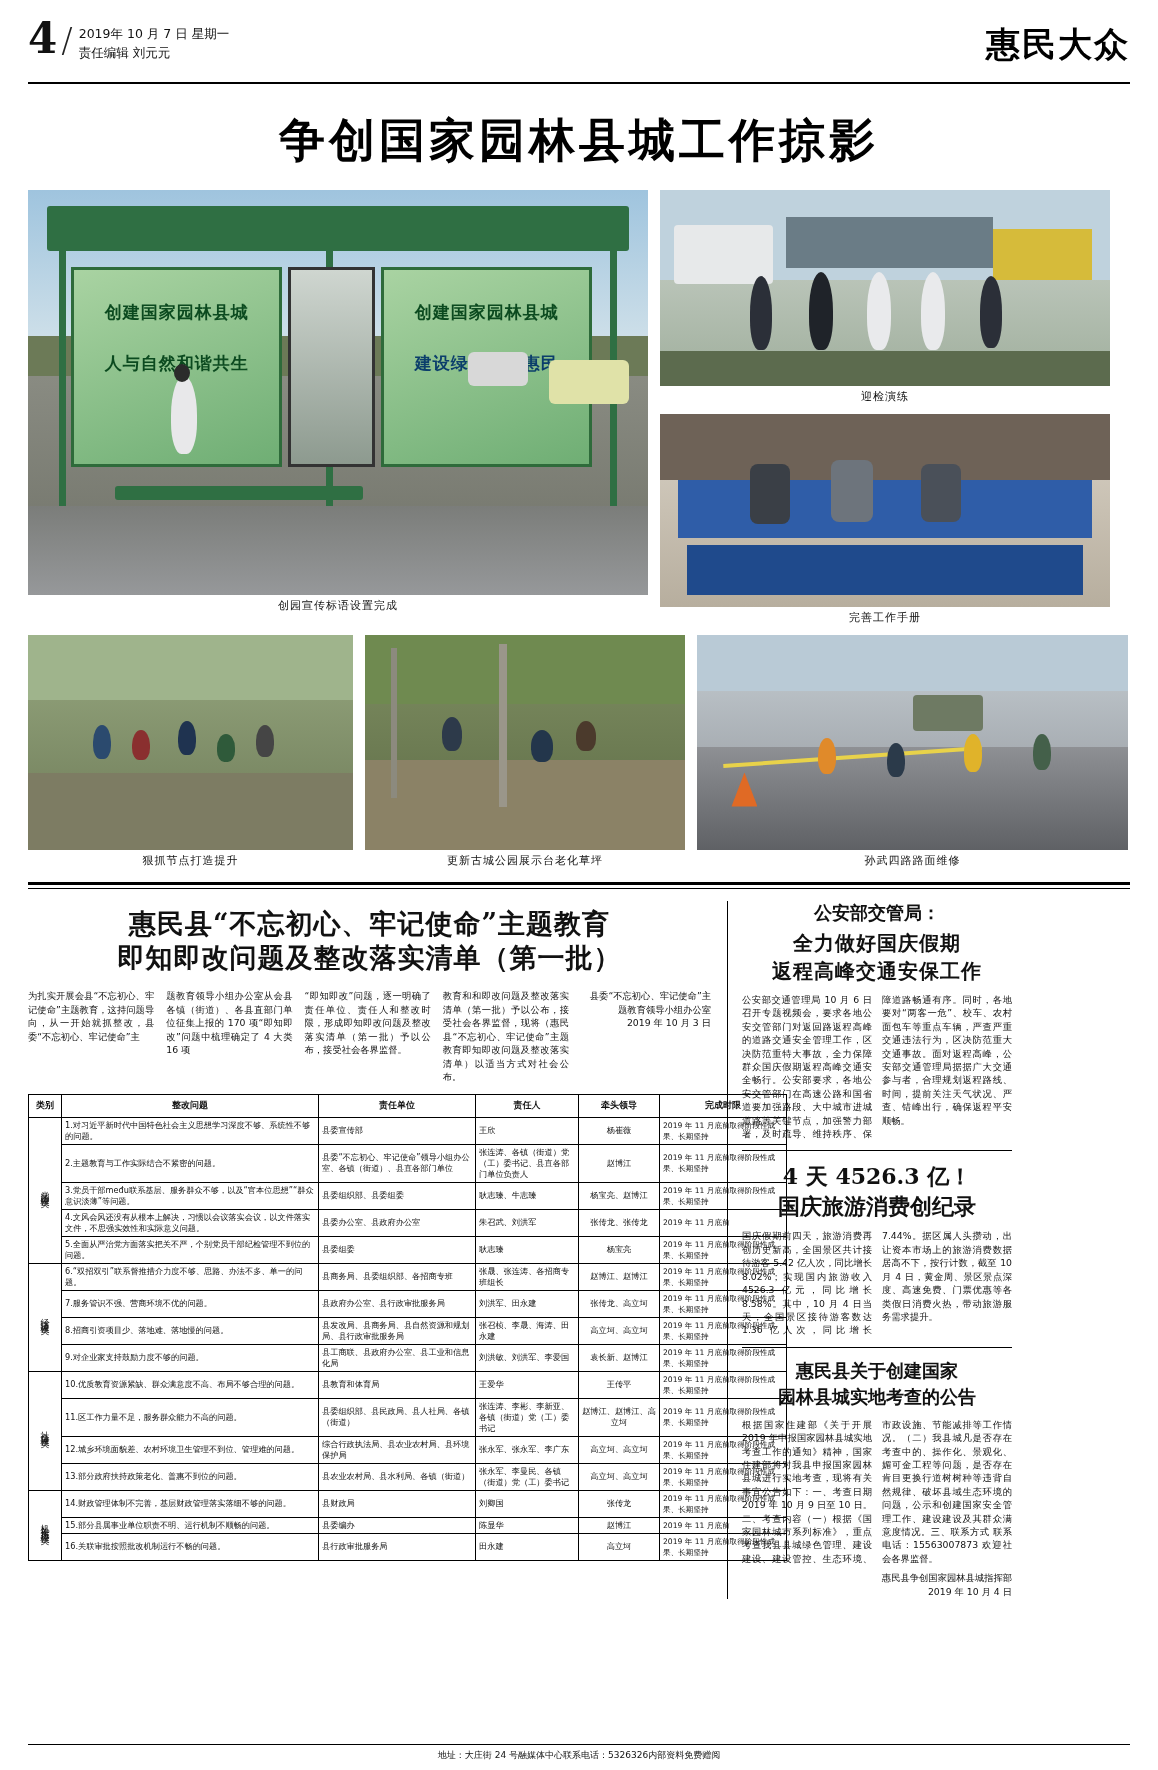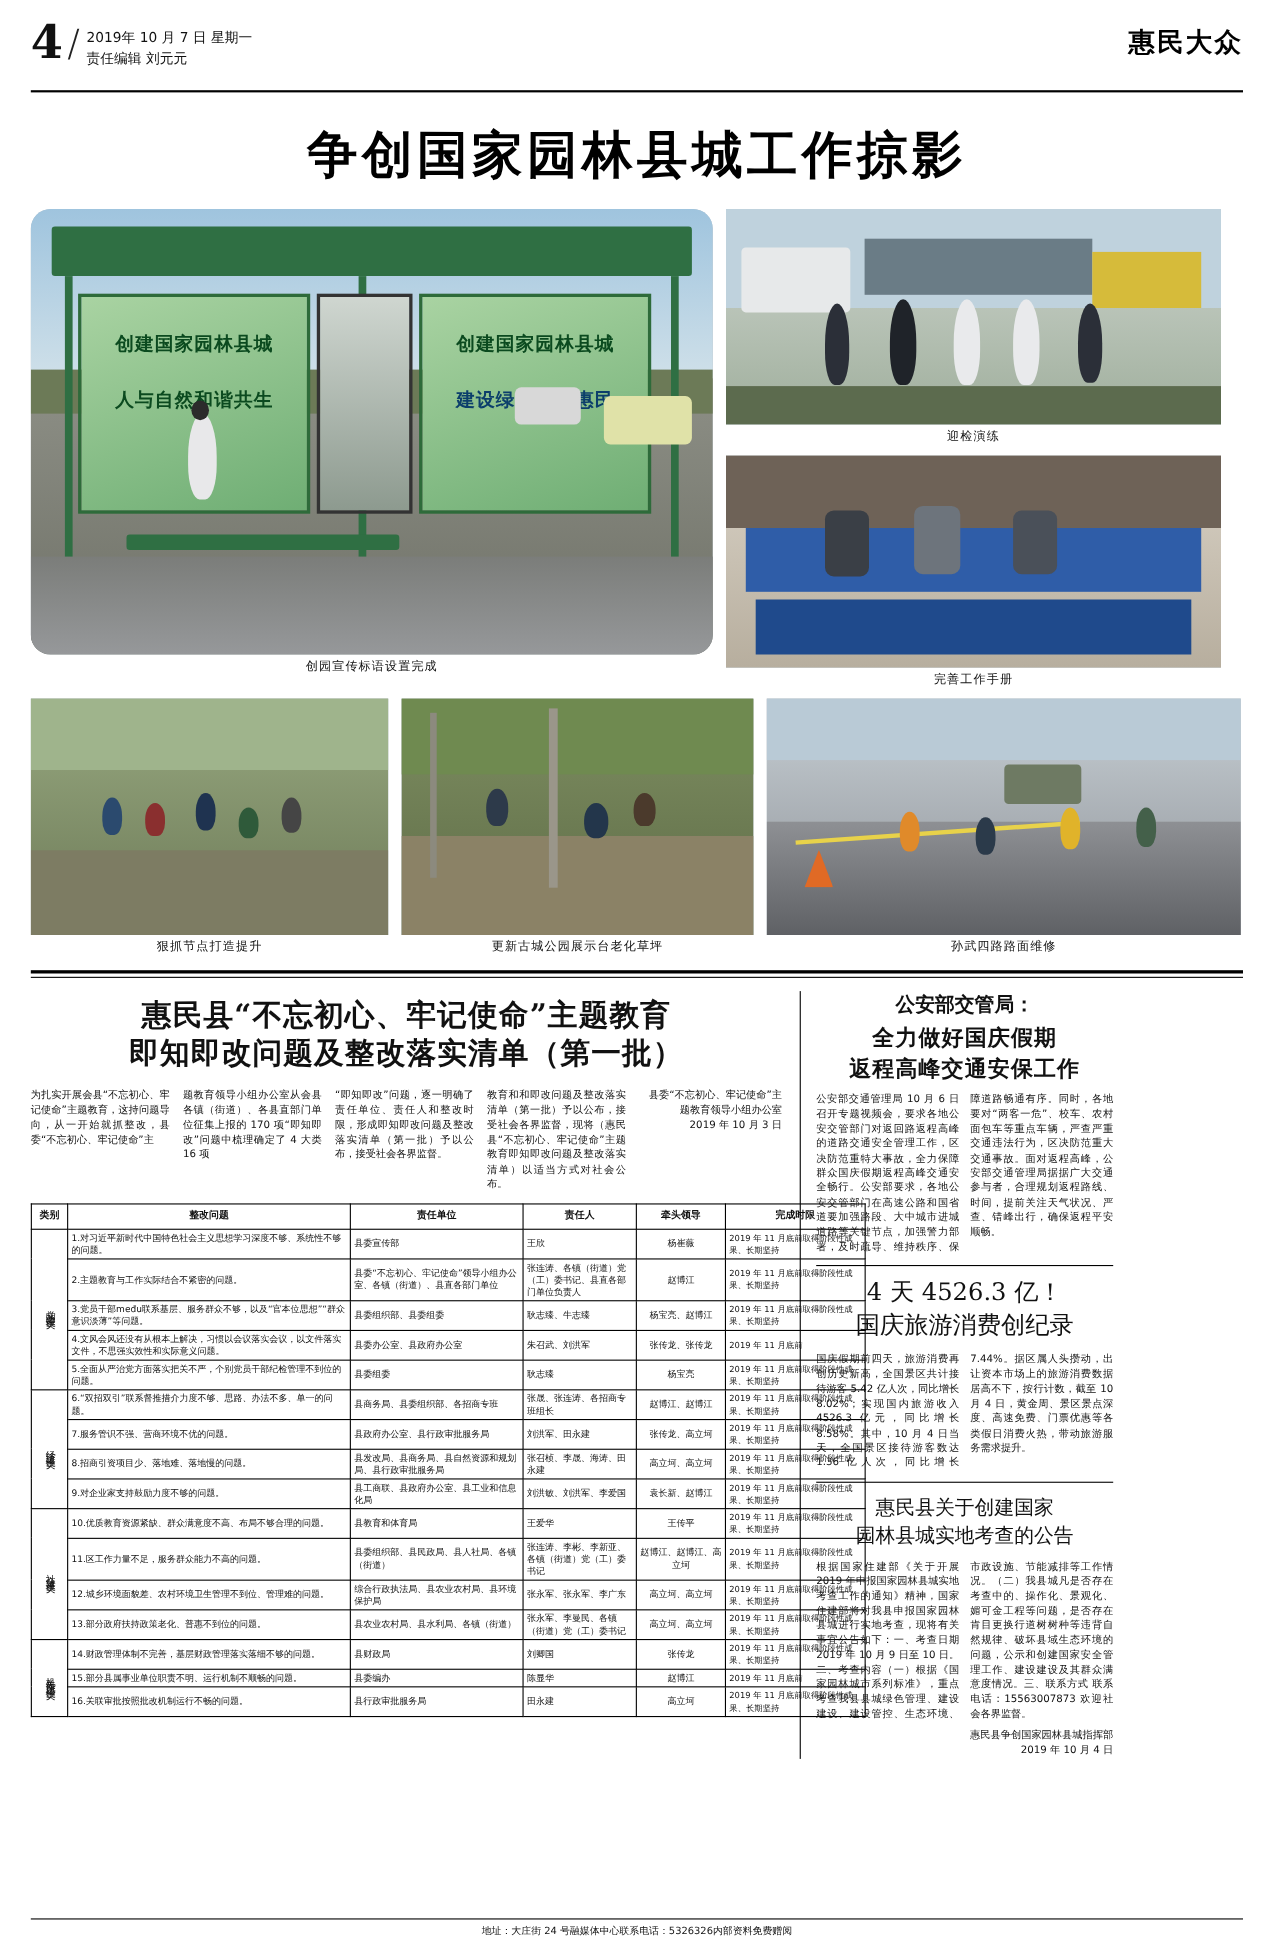--- a/index.html
+++ b/index.html
@@ -13,21 +13,21 @@
   }
   .page{position:relative;width:1158px;height:1770px;box-sizing:border-box;padding:18px 28px;}
 
   
   .masthead{display:flex;align-items:flex-start;justify-content:space-between;border-bottom:none;height:62px;}
   .mh-left{display:flex;align-items:flex-start;}
   .pagenum{font-family:"DejaVu Serif","Liberation Serif",serif;font-size:42px;font-weight:bold;line-height:42px;margin-right:4px;}
   .slash{font-size:34px;line-height:44px;font-weight:300;color:#222;margin:0 6px 0 0;}
   .mh-dates{font-size:12.5px;line-height:19px;padding-top:6px;color:#111;}
   .mh-dates div{white-space:nowrap;}
-  .mh-title{font-family:"DejaVu Serif","Liberation Serif",serif;font-weight:bold;font-size:24px;letter-spacing:2px;color:#000;padding-top:4px;}
+  .mh-title{font-family:"DejaVu Serif","Liberation Serif",serif;font-weight:bold;font-size:34px;letter-spacing:2px;color:#000;padding-top:4px;}
 
   .rule{height:2px;background:#000;margin:2px 0 0 0;}
 
   
   .headline{
     text-align:center;
     font-family:"DejaVu Serif","Liberation Serif",serif;
     font-weight:bold;
     font-size:46px;
     letter-spacing:4px;
@@ -92,21 +92,21 @@
 
   
   .rc-kicker{text-align:center;font-size:18px;font-weight:bold;margin-bottom:4px;}
   .rc-title{
     text-align:center;font-family:"DejaVu Serif","Liberation Serif",serif;font-weight:bold;
     font-size:20px;line-height:28px;letter-spacing:1px;margin:0 0 8px 0;
   }
   .rc-body{font-size:9.3px;line-height:13.4px;text-align:justify;column-count:2;column-gap:10px;}
   .rc-sep{height:1px;background:#000;margin:10px 0;}
   .rc-big{
-    text-align:center;font-family:"DejaVu Serif","Liberation Serif",serif;font-weight:normal;
+    text-align:center;font-family:"DejaVu Serif","Liberation Serif",serif;font-weight:bold;
     font-size:22px;line-height:30px;margin:6px 0 8px 0;
   }
   .rc-sign{text-align:right;font-size:9.3px;line-height:14px;margin-top:6px;}
 
   
   .footer{
     position:absolute;left:28px;right:28px;bottom:8px;
     border-top:1px solid #000;
     display:flex;justify-content:center;
     font-size:9px;padding-top:4px;color:#111;
@@ -130,21 +130,21 @@
   </div>
   <div class="rule"></div>
 
   <div class="headline">争创国家园林县城工作掠影</div>
 
   <div class="photos">
     <div class="prow">
 
       <div class="pcol" style="width:620px;">
         <div>
-          <div class="photo" style="width:620px;height:405px;border-radius:18px;">
+          <div class="photo" style="width:620px;height:405px;">
             <div class="sky"></div>
             <div class="ground"></div>
             <div style="position:absolute;left:0;right:0;top:36%;height:10%;background:#6c7a57;"></div>
             <div class="shelter-roof" style="left:3%;right:3%;top:4%;height:11%;background:#2f6f43;"></div>
             <div class="post" style="left:5%;top:15%;height:70%;"></div>
             <div class="post" style="left:48%;top:15%;height:70%;"></div>
             <div class="post" style="right:5%;top:15%;height:70%;"></div>
             <div class="billboard" style="left:7%;top:19%;width:33%;height:48%;">
               <div class="bbtext" style="top:16%;font-size:17px;">创建国家园林县城</div>
               <div class="bbtext" style="top:42%;font-size:17px;">人与自然和谐共生</div>

